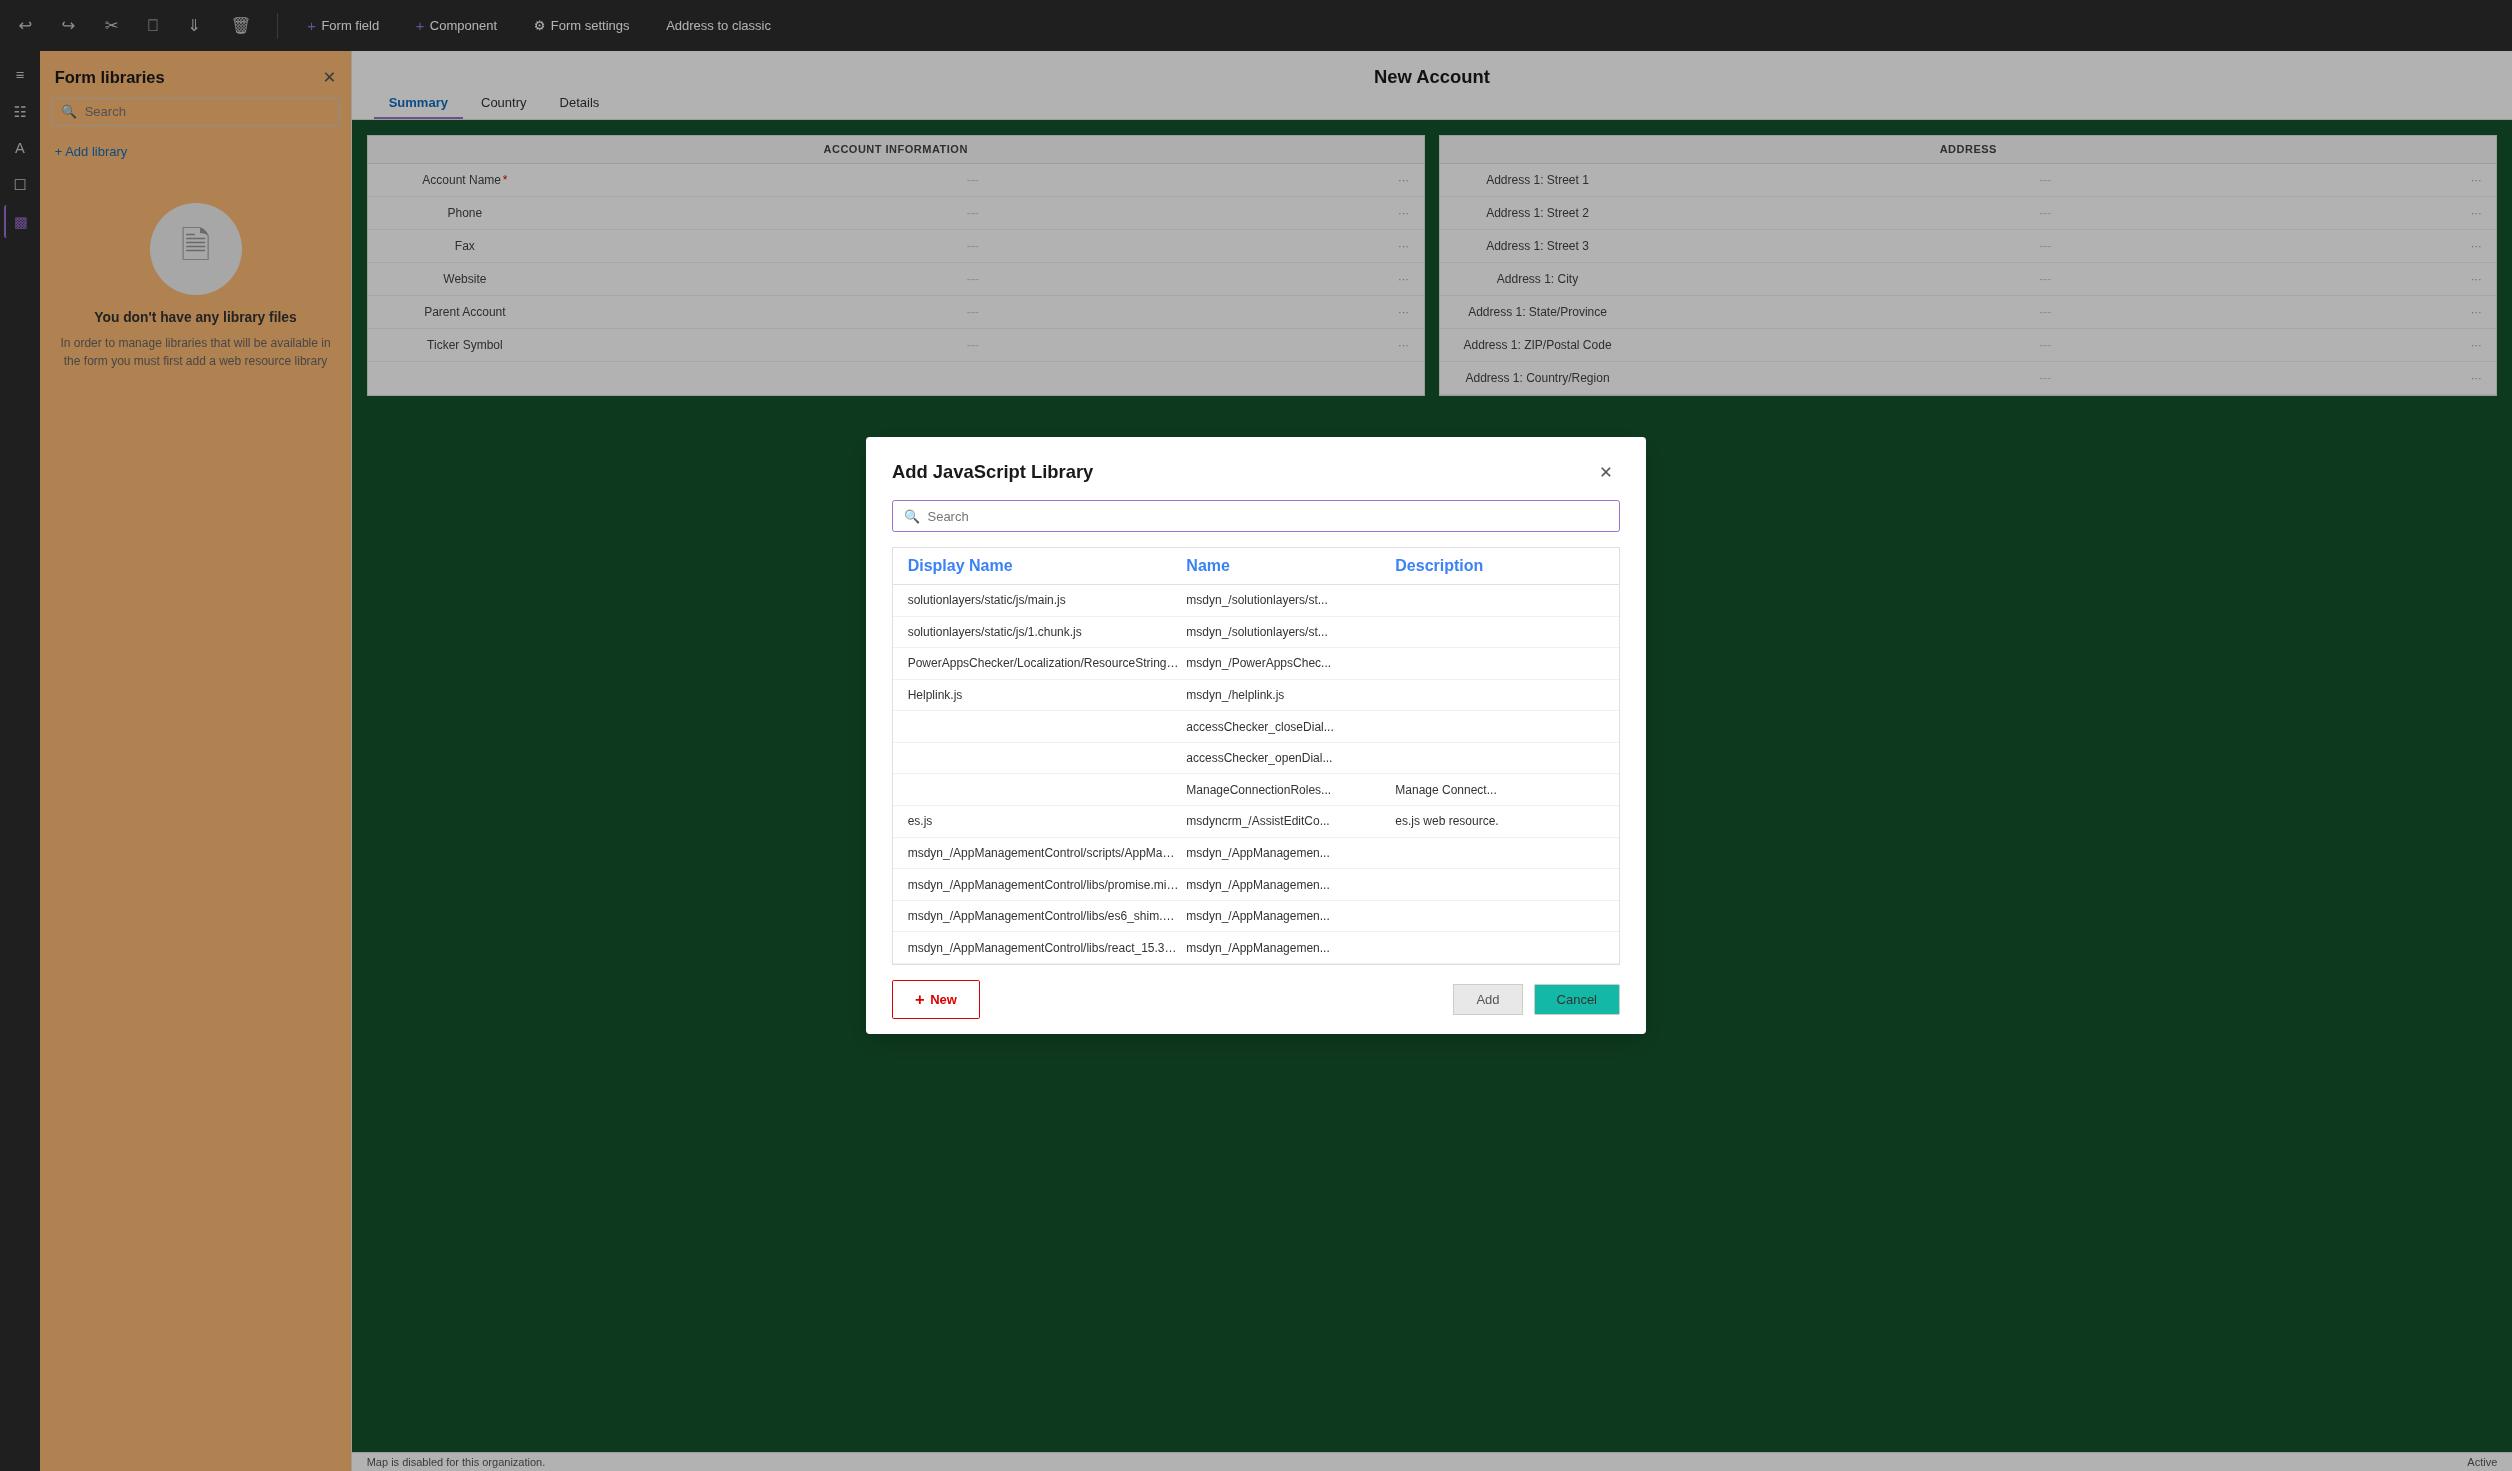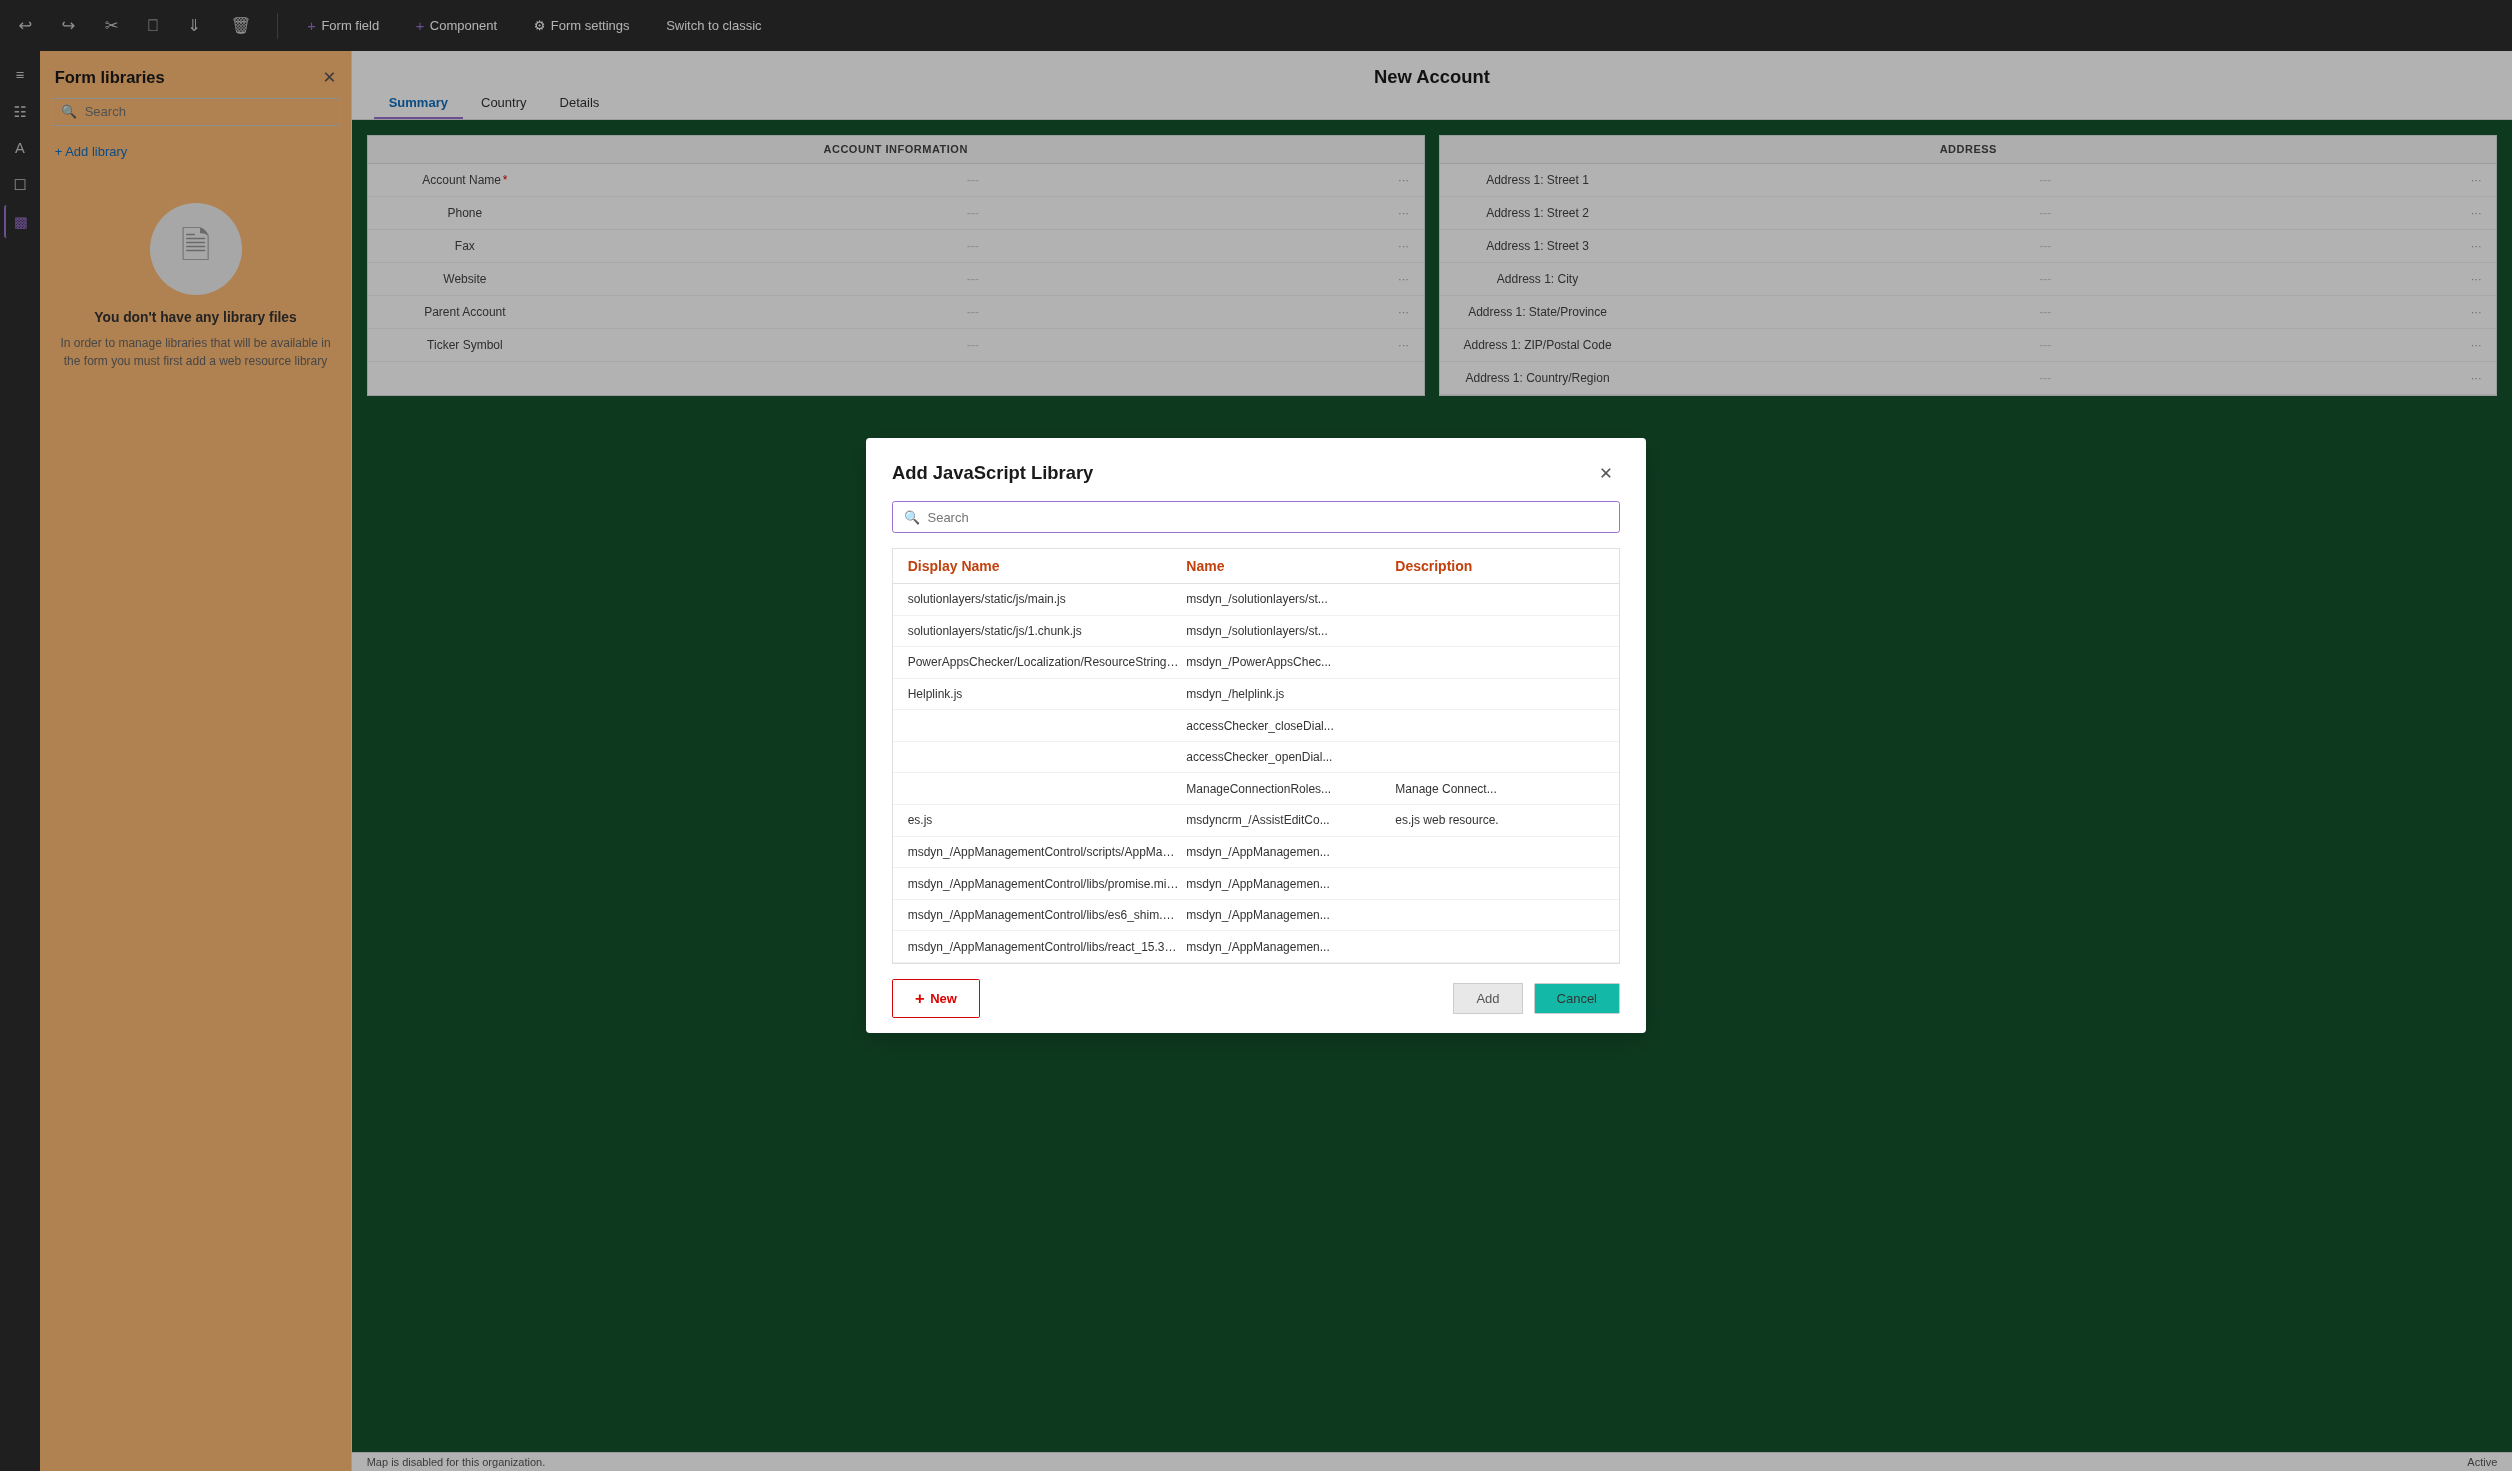--- a/index.html
+++ b/index.html
@@ -299,23 +299,23 @@
       flex: 1;
       overflow-y: auto;
       margin: 0 26px;
       border: 0.9px solid #e0e0e0;
       position: relative;
     }
     .modal-table-header {
       display: grid;
       grid-template-columns: 2fr 1.5fr 1.5fr;
       padding: 9.2px 14.7px;
-      font-size: 14px;
-      font-weight: 600;
-      color: #c2410c;
+      font-size: 16px;
+      font-weight: 600;
+      color: #3b82f6;
       background: #fff;
       border-bottom: 0.9px solid #e0e0e0;
       position: sticky;
       top: 0;
       z-index: 2;
     }
     .modal-table-row {
       display: grid;
       grid-template-columns: 2fr 1.5fr 1.5fr;
       padding: 8.3px 14.7px;
@@ -407,21 +407,21 @@
   </div>
   <div class="toolbar-btn">
     <span class="plus">+</span>
     <span>Component</span>
   </div>
   <div class="toolbar-btn">
     <span>⚙</span>
     <span>Form settings</span>
   </div>
   <div class="toolbar-btn">
-    <span>Switch to classic</span>
+    <span>Address to classic</span>
   </div>
 </div>
 
 <div class="main-layout">
 
   <div class="icon-nav">
     <div class="icon-nav-item">≡</div>
     <div class="icon-nav-item">☷</div>
     <div class="icon-nav-item">A</div>
     <div class="icon-nav-item">☐</div>

